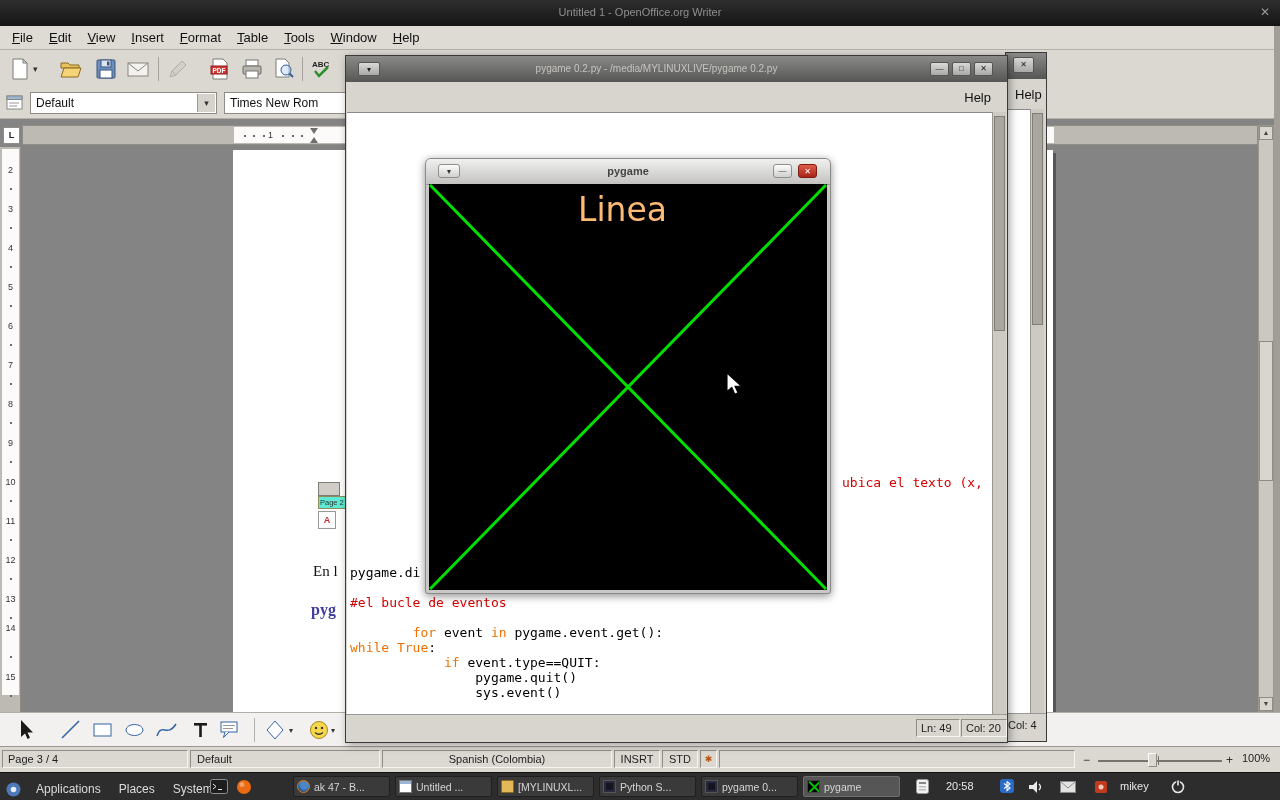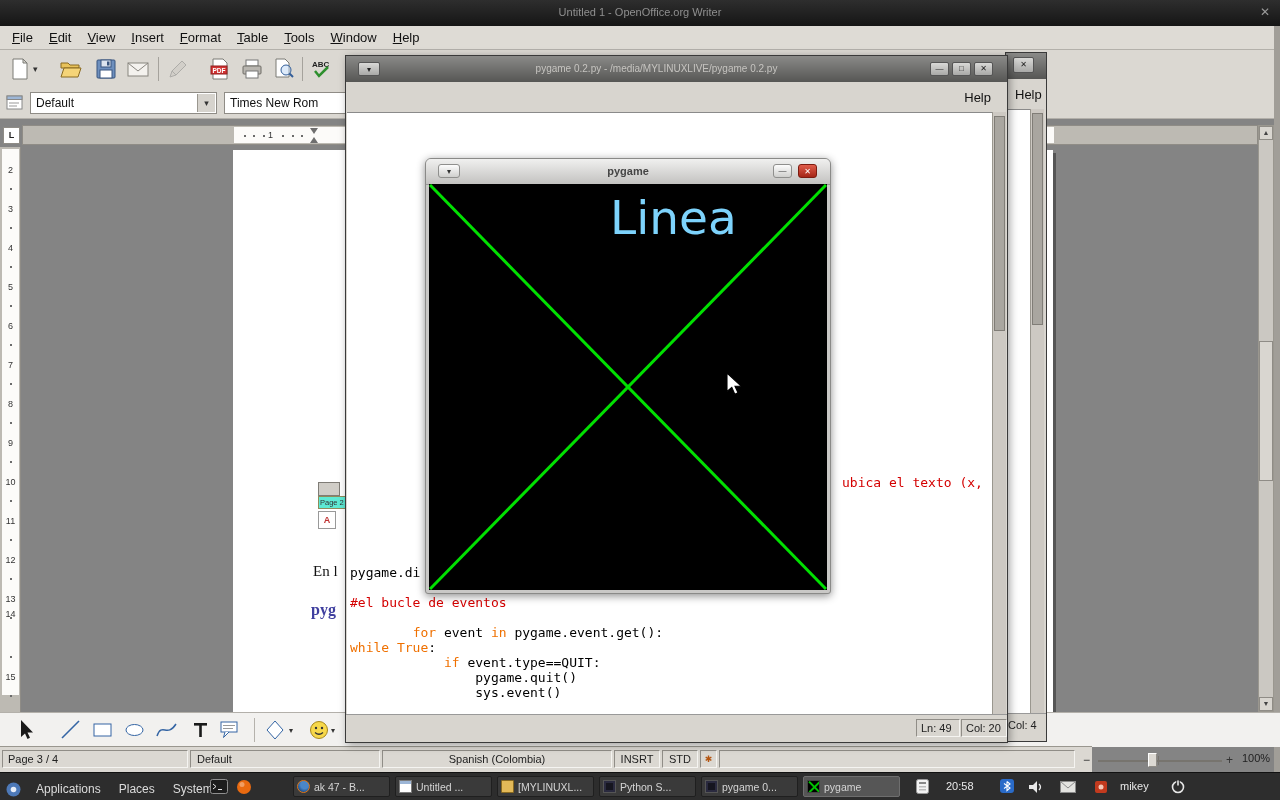--- a/index.html
+++ b/index.html
@@ -68,21 +68,21 @@
   .w-navbtn{width:16px;height:10px;background:#d9d6d0;border:1px solid #8f8c86;box-sizing:border-box;
     font-size:6px;text-align:center;line-height:8px;color:#444;margin-bottom:0;}
   .w-frame{position:absolute;left:1274px;top:26px;width:6px;height:746px;background:#a19e98;z-index:1;}
   
   .draw-toolbar{position:absolute;left:0;top:712px;width:1280px;height:34px;background:#f2f1ef;
     border-top:1px solid #b3b0aa;z-index:1;}
   .dt-icon{position:absolute;top:4px;width:26px;height:26px;}
   .dt-sep{position:absolute;top:5px;width:1px;height:24px;background:#b5b2ac;}
   .dt-arrow{position:absolute;top:13px;font-size:8px;color:#333;}
   
-  .w-status{position:absolute;left:0;top:746px;width:1092px;height:26px;background:#dbd8d2;
+  .w-status{position:absolute;left:0;top:746px;width:1280px;height:26px;background:#dbd8d2;
     border-top:1px solid #9a978f;z-index:1;font-size:11px;color:#222;}
   .cell{position:absolute;top:3px;height:18px;border:1px solid;border-color:#908d87 #f5f4f1 #f5f4f1 #908d87;
     box-sizing:border-box;line-height:16px;}
   .zoom-track{position:absolute;left:1098px;top:13px;width:124px;height:2px;background:#77746e;}
   .zoom-notch{position:absolute;left:1158px;top:9px;width:1px;height:9px;background:#77746e;}
   .zoom-thumb{position:absolute;left:1148px;top:6px;width:9px;height:14px;background:#dcd9d3;
     border:1px solid;border-color:#fff #8f8c86 #8f8c86 #fff;box-sizing:border-box;}
   .zoom-glyph{position:absolute;top:6px;font-size:12px;color:#333;line-height:14px;}
   
   .editor-back{position:absolute;left:1005px;top:52px;width:42px;height:690px;background:#d8d5cf;
@@ -133,21 +133,21 @@
   .pg-titlebar{position:absolute;left:0;top:0;right:0;height:25px;border-radius:5px 5px 0 0;
     background:linear-gradient(#f0f0ef,#c3c2c0);border-bottom:1px solid #9a9998;}
   .pg-title{position:absolute;left:0;right:0;top:6px;text-align:center;font-size:11px;font-weight:bold;color:#454545;}
   .pg-menubtn{position:absolute;left:12px;top:5px;width:22px;height:14px;background:linear-gradient(#fdfdfd,#cfcfcd);
     border:1px solid #8f8f8d;border-radius:3px;font-size:8px;text-align:center;line-height:13px;color:#333;box-sizing:border-box;}
   .pg-min{position:absolute;right:38px;top:5px;width:19px;height:14px;background:linear-gradient(#fdfdfd,#cfcfcd);
     border:1px solid #8f8f8d;border-radius:3px;font-size:8px;text-align:center;line-height:12px;color:#333;box-sizing:border-box;}
   .pg-close{position:absolute;right:13px;top:5px;width:19px;height:14px;background:linear-gradient(#e05c4a,#a52517);
     border:1px solid #7c1b10;border-radius:3px;font-size:8px;text-align:center;line-height:13px;color:#fff;box-sizing:border-box;}
   .pg-client{position:absolute;left:3px;top:25px;width:398px;height:406px;background:#000;overflow:hidden;}
-  .pg-caption{position:absolute;left:149px;top:6px;font-family:"DejaVu Sans",sans-serif;font-size:47px;color:#7dd3fc;margin-left:32px;}
+  .pg-caption{position:absolute;left:149px;top:6px;font-family:"DejaVu Sans",sans-serif;font-size:33px;color:#fdba74;}
   
   .cursor{position:absolute;left:726px;top:372px;z-index:60;}
   
   .taskbar{position:absolute;left:0;top:772px;width:1280px;height:28px;background:#2d2d2d;z-index:50;
     border-top:1px solid #111;box-sizing:border-box;}
   .tb-menus{position:absolute;left:6px;top:0;height:33px;display:flex;align-items:center;}
   .tb-logo{margin-right:6px;display:flex;}
   .tb-menu{font-size:12px;color:#dcdcdc;padding:0 9px;line-height:27px;}
   .launcher{position:absolute;top:6px;display:flex;}
   .task-list{position:absolute;left:293px;top:3px;display:flex;gap:5px;}
@@ -276,21 +276,21 @@
         <div class="vnum" style="top: 289px;">9</div>
         <div class="vdot" style="top: 312px;"></div>
         <div class="vnum" style="top: 328px;">10</div>
         <div class="vdot" style="top: 351px;"></div>
         <div class="vnum" style="top: 367px;">11</div>
         <div class="vdot" style="top: 390px;"></div>
         <div class="vnum" style="top: 406px;">12</div>
         <div class="vdot" style="top: 429px;"></div>
         <div class="vnum" style="top: 445px;">13</div>
         <div class="vdot" style="top: 468px;"></div>
-        <div class="vnum" style="top: 460px;">14</div>
+        <div class="vnum" style="top: 474px;">14</div>
         <div class="vdot" style="top: 507px;"></div>
         <div class="vnum" style="top: 523px;">15</div>
         <div class="vdot" style="top: 546px;"></div>
       </div>
   </div>
 
   <div class="doc-area">
     <div class="page">
       <div class="doc-line1">En l</div>
       <div class="doc-line2">pyg</div>

